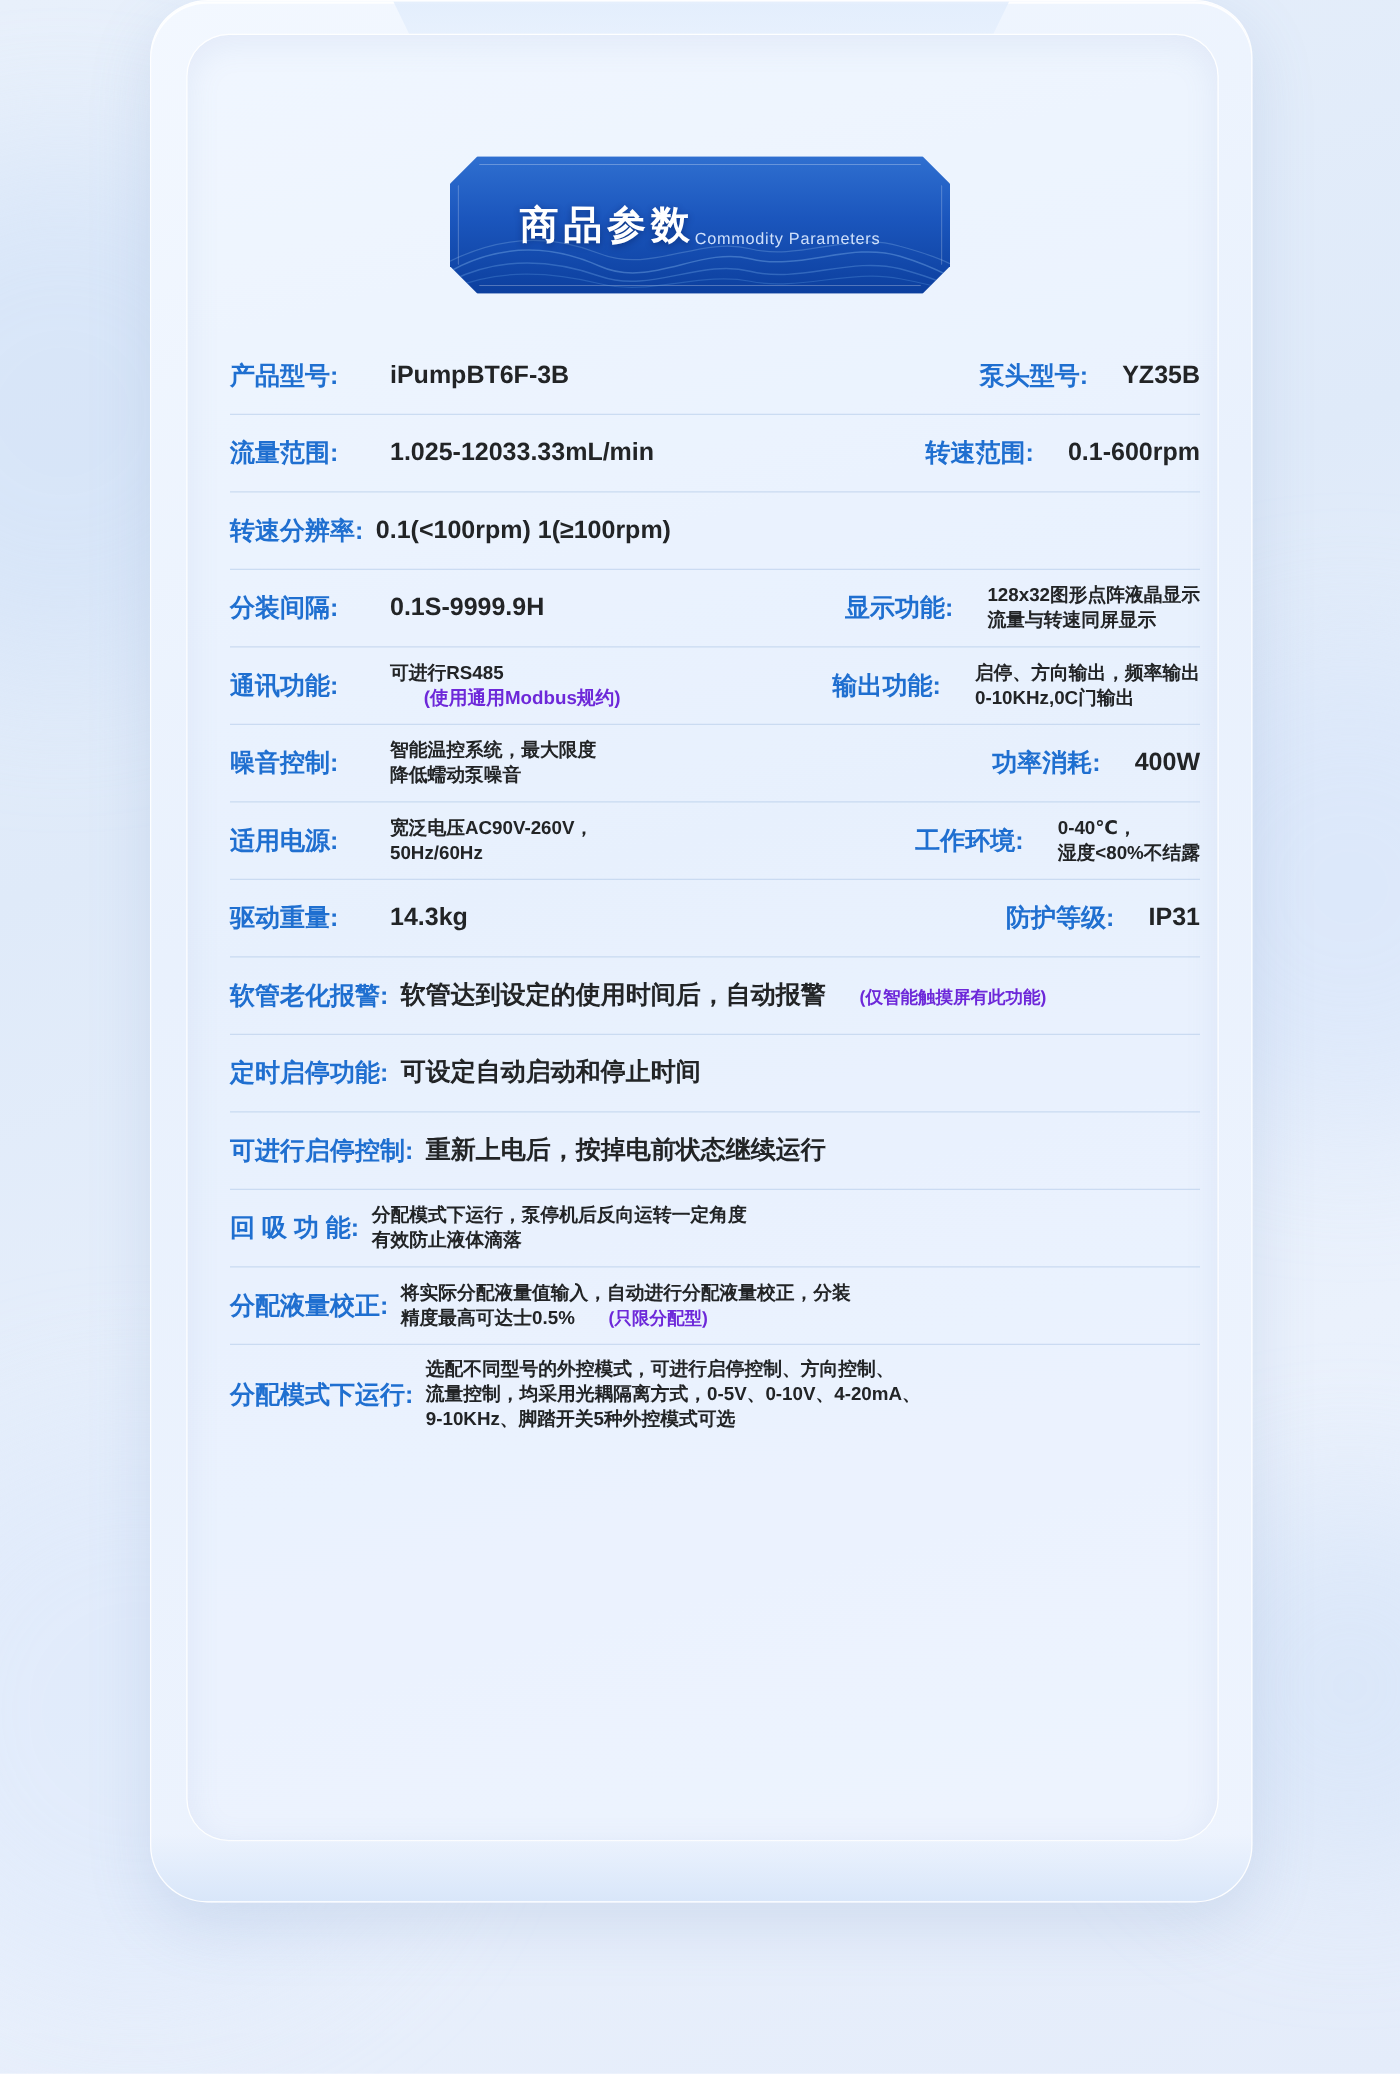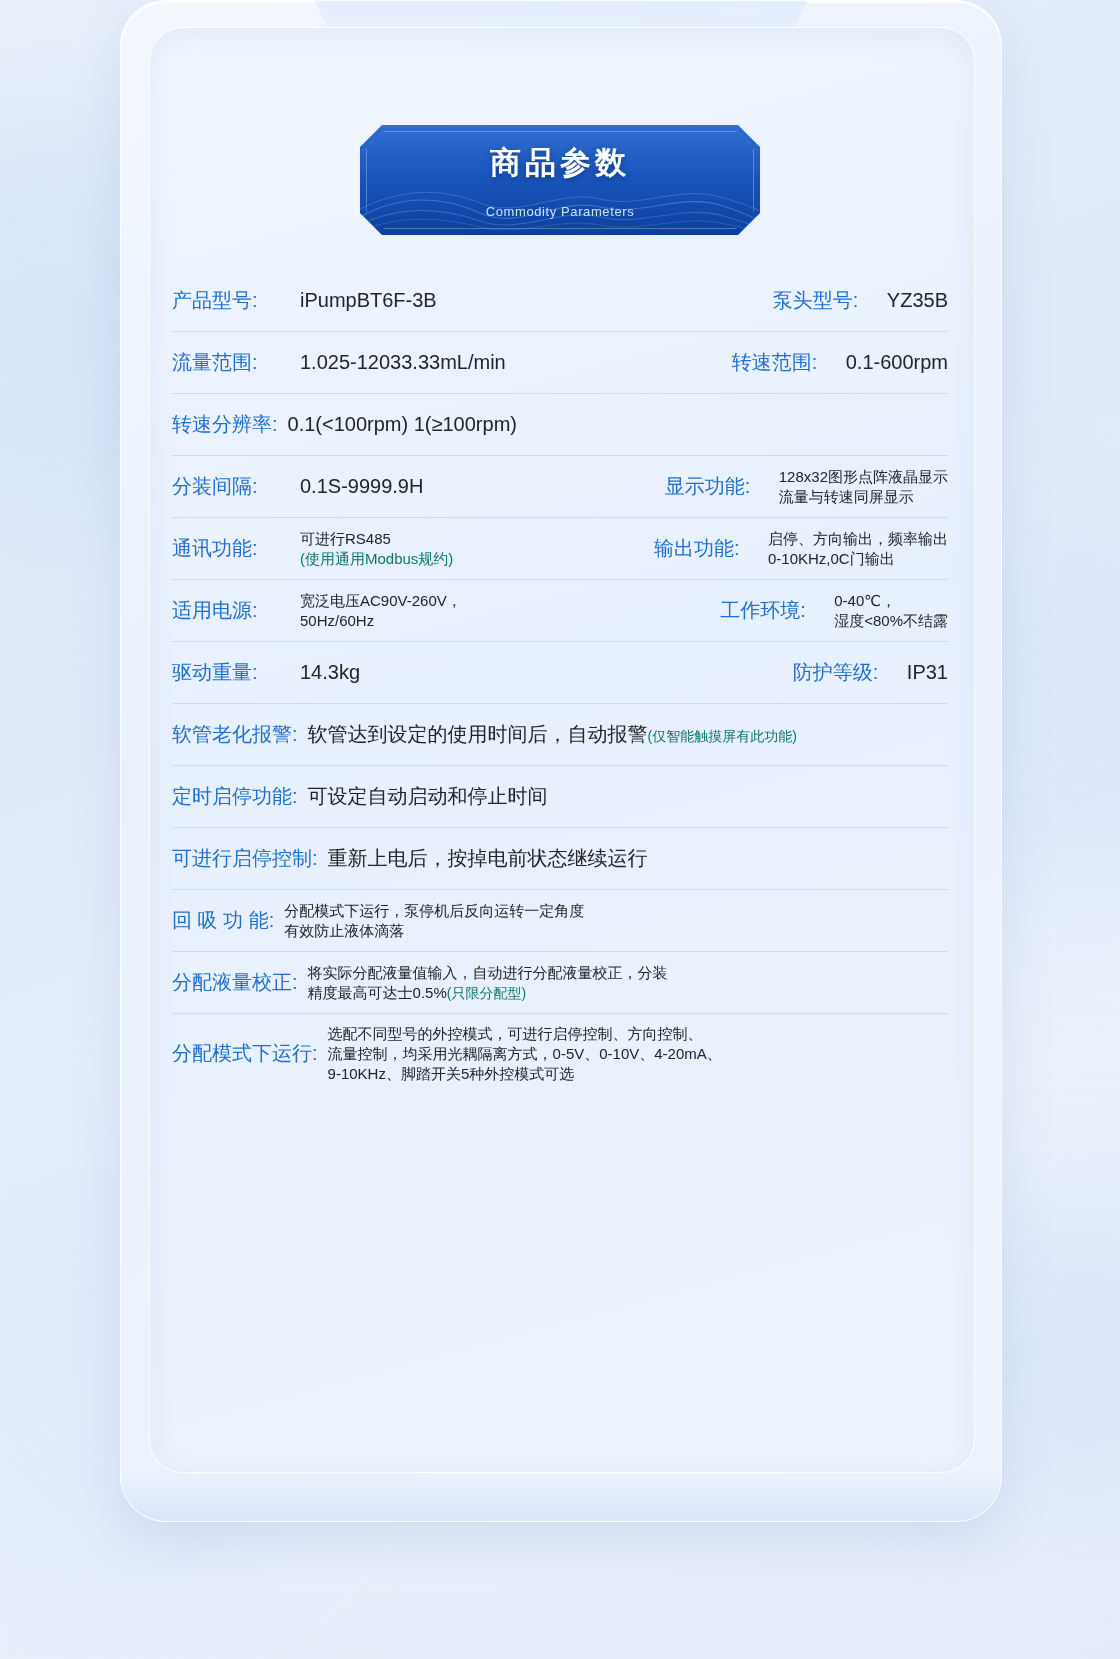--- a/index.html
+++ b/index.html
@@ -86,21 +86,20 @@
   }
   .banner {
     position: relative;
     width: 100%;
     height: 100%;
     background: linear-gradient(180deg, #2f6fd0 0%, #1b56bd 45%, #0c3f9e 100%);
     clip-path: polygon(22px 0, calc(100% - 22px) 0, 100% 22px, 100% calc(100% - 22px), calc(100% - 22px) 100%, 22px 100%, 0 calc(100% - 22px), 0 22px);
     box-shadow: 0 10px 26px rgba(30, 80, 170, 0.35);
     overflow: hidden;
     display: flex;
-    flex-direction: column;
     align-items: center;
     justify-content: center;
   }
   .banner::before {
     content: "";
     position: absolute;
     left: 6px; right: 6px; top: 6px; bottom: 6px;
     border: 1px solid rgba(255,255,255,0.28);
     clip-path: polygon(18px 0, calc(100% - 18px) 0, 100% 18px, 100% calc(100% - 18px), calc(100% - 18px) 100%, 18px 100%, 0 calc(100% - 18px), 0 18px);
     pointer-events: none;
@@ -125,23 +124,24 @@
     color: #cfe0fb;
     font-size: 13px;
     letter-spacing: 0.6px;
     margin-top: 20px;
     z-index: 2;
   }
 
   
   .spec-list {
     position: absolute;
-    left: 172px;
+    left: 184px;
     top: 270px;
     width: 776px;
+    font-weight: bold;
   }
   .spec-row {
     display: flex;
     align-items: center;
     border-bottom: 1px solid rgba(176, 200, 232, 0.55);
     box-sizing: border-box;
     padding: 10px 0;
     min-height: 62px;
   }
   .spec-row:last-child { border-bottom: none; }
@@ -159,21 +159,21 @@
     white-space: nowrap;
     flex: none;
   }
   .value {
     color: #222426;
     font-size: 20px;
     margin-left: 10px;
     line-height: 1.32;
   }
   .value.sm { font-size: 17px; }
-  .value .note { font-size: 14px; color: #0f766e; }
+  .value .note { font-size: 14px; color: #6d28d9; margin-left: 27px; }
   .value .sub { font-size: 15px; display: block; }
 
   .cell.right-col { padding-left: 12px; justify-content: flex-end; }
 
   
   .lbl-w1 { min-width: 118px; }
   .lbl-w2 { min-width: 104px; }
 
   
   .frame-bottom {
@@ -267,20 +267,33 @@
     </div>
     <div class="cell half right-col">
       <span class="label lbl-w2">输出功能:</span>
       <span class="value sm">
         <span class="sub">启停、方向输出，频率输出</span>
         <span class="sub">0-10KHz,0C门输出</span>
       </span>
     </div>
   </div>
 
+  <div class="spec-row">
+    <div class="cell half">
+      <span class="label lbl-w1">噪音控制:</span>
+      <span class="value sm">
+        <span class="sub">智能温控系统，最大限度</span>
+        <span class="sub">降低蠕动泵噪音</span>
+      </span>
+    </div>
+    <div class="cell half right-col">
+      <span class="label lbl-w2">功率消耗:</span>
+      <span class="value">400W</span>
+    </div>
+  </div>
 
   <div class="spec-row">
     <div class="cell half">
       <span class="label lbl-w1">适用电源:</span>
       <span class="value sm">
         <span class="sub">宽泛电压AC90V-260V，</span>
         <span class="sub">50Hz/60Hz</span>
       </span>
     </div>
     <div class="cell half right-col">

